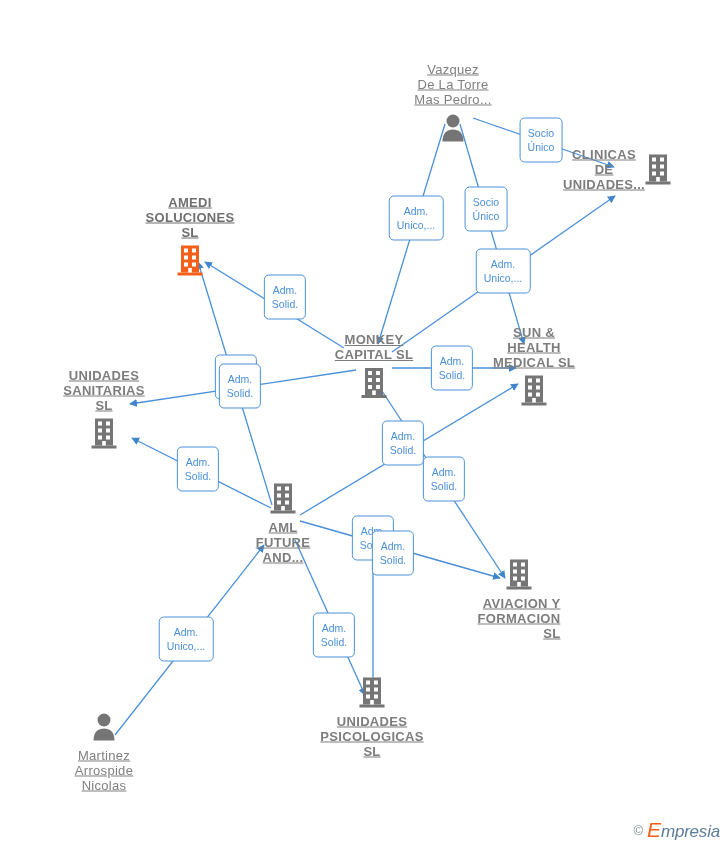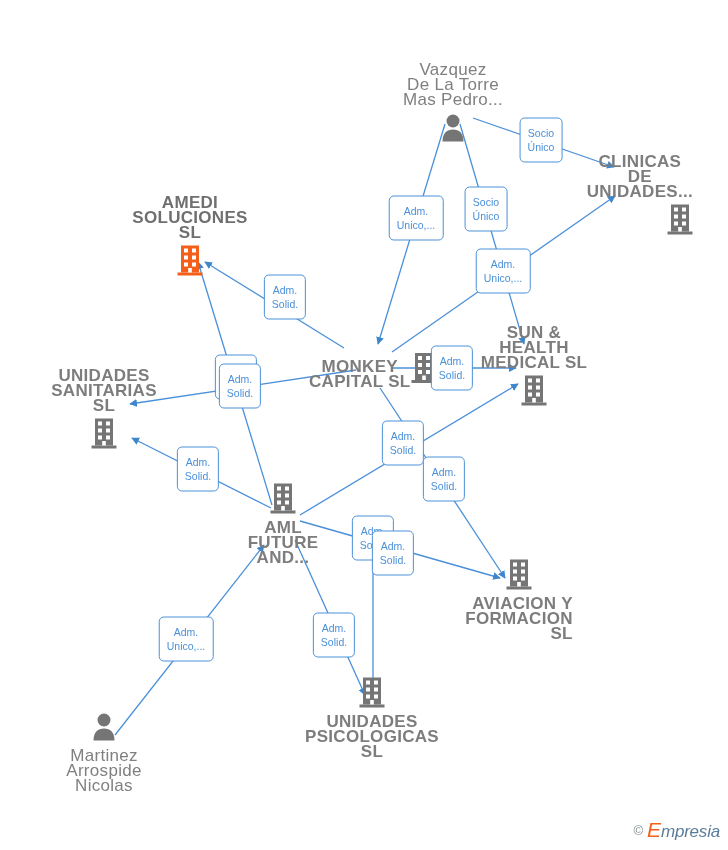--- a/index.html
+++ b/index.html
@@ -26,25 +26,26 @@
     width: 728px;
     height: 850px;
   }
   .node {
     position: absolute;
     text-align: center;
     transform: translate(-50%, -50%);
     width: 130px;
   }
   .node-label {
-    font-size: 17px;
+    font-size: 13px;
     line-height: 15px;
     color: #7a7a7a;
     letter-spacing: 0.3px;
     white-space: pre-line;
+    text-decoration: underline;
   }
   .node-label.company {
     font-weight: bold;
     color: #7d7d7d;
   }
   .node-label.person {
     font-weight: normal;
     color: #808080;
   }
   .node-label.focus {
@@ -132,21 +133,21 @@
         <div class="node-label person">Vazquez
 De La Torre
 Mas Pedro...</div>
         <div class="icon-wrap">
           <svg width="24" height="30" viewBox="0 0 24 30" xmlns="http://www.w3.org/2000/svg">
             <circle cx="12" cy="8.5" r="6.5" fill="#757575"></circle>
             <path d="M1.5 29 C1.5 20.5 6 17 12 17 C18 17 22.5 20.5 22.5 29 Z" fill="#757575"></path>
           </svg>
         </div>
       </div>
-      <div class="node" style="left: 628px; top: 197px; display: flex; flex-direction: column; align-items: flex-end;">
+      <div class="node" style="left: 628px; top: 169px; display: flex; flex-direction: row; align-items: center;">
         <div class="node-label company">CLINICAS
 DE
 UNIDADES...</div>
         <div class="icon-wrap">
           <svg width="26" height="32" viewBox="0 0 26 32" xmlns="http://www.w3.org/2000/svg">
             <rect x="4" y="1" width="18" height="27" fill="#757575"></rect>
             <rect x="0.5" y="28" width="25" height="3" fill="#757575"></rect>
             <rect x="7" y="4" width="4" height="4" fill="#ffffff"></rect>
             <rect x="15" y="4" width="4" height="4" fill="#ffffff"></rect>
             <rect x="7" y="11" width="4" height="4" fill="#ffffff"></rect>
@@ -186,21 +187,21 @@
             <rect x="7" y="4" width="4" height="4" fill="#ffffff"></rect>
             <rect x="15" y="4" width="4" height="4" fill="#ffffff"></rect>
             <rect x="7" y="11" width="4" height="4" fill="#ffffff"></rect>
             <rect x="15" y="11" width="4" height="4" fill="#ffffff"></rect>
             <rect x="7" y="18" width="4" height="4" fill="#ffffff"></rect>
             <rect x="15" y="18" width="4" height="4" fill="#ffffff"></rect>
             <rect x="11.2" y="23.5" width="3.6" height="4.5" fill="#ffffff"></rect>
           </svg>
         </div>
       </div>
-      <div class="node" style="left: 374px; top: 368px; display: flex; flex-direction: row; align-items: flex-end;">
+      <div class="node" style="left: 374px; top: 368px; display: flex; flex-direction: column; align-items: center;">
         <div class="node-label company">MONKEY
 CAPITAL  SL</div>
         <div class="icon-wrap">
           <svg width="26" height="32" viewBox="0 0 26 32" xmlns="http://www.w3.org/2000/svg">
             <rect x="4" y="1" width="18" height="27" fill="#757575"></rect>
             <rect x="0.5" y="28" width="25" height="3" fill="#757575"></rect>
             <rect x="7" y="4" width="4" height="4" fill="#ffffff"></rect>
             <rect x="15" y="4" width="4" height="4" fill="#ffffff"></rect>
             <rect x="7" y="11" width="4" height="4" fill="#ffffff"></rect>
             <rect x="15" y="11" width="4" height="4" fill="#ffffff"></rect>

